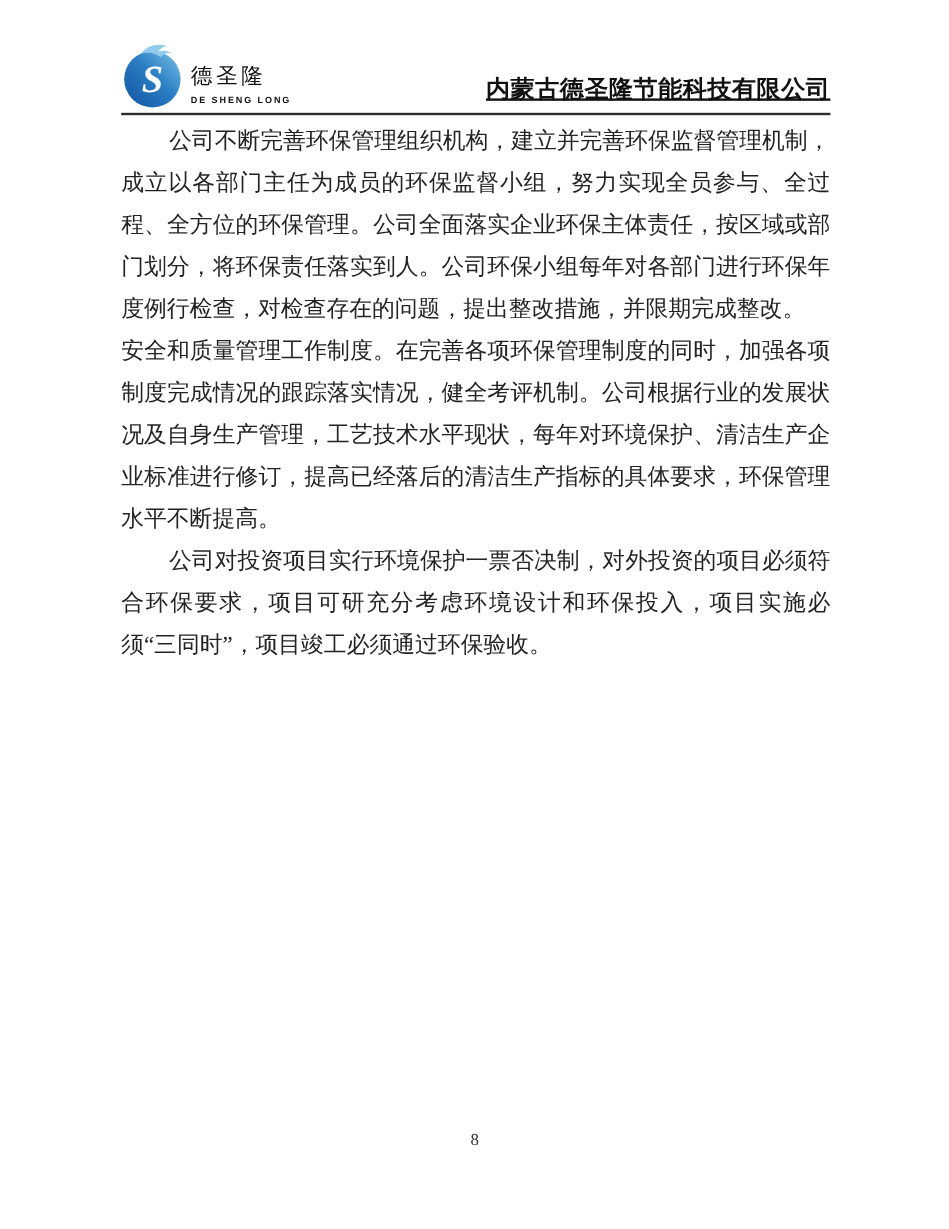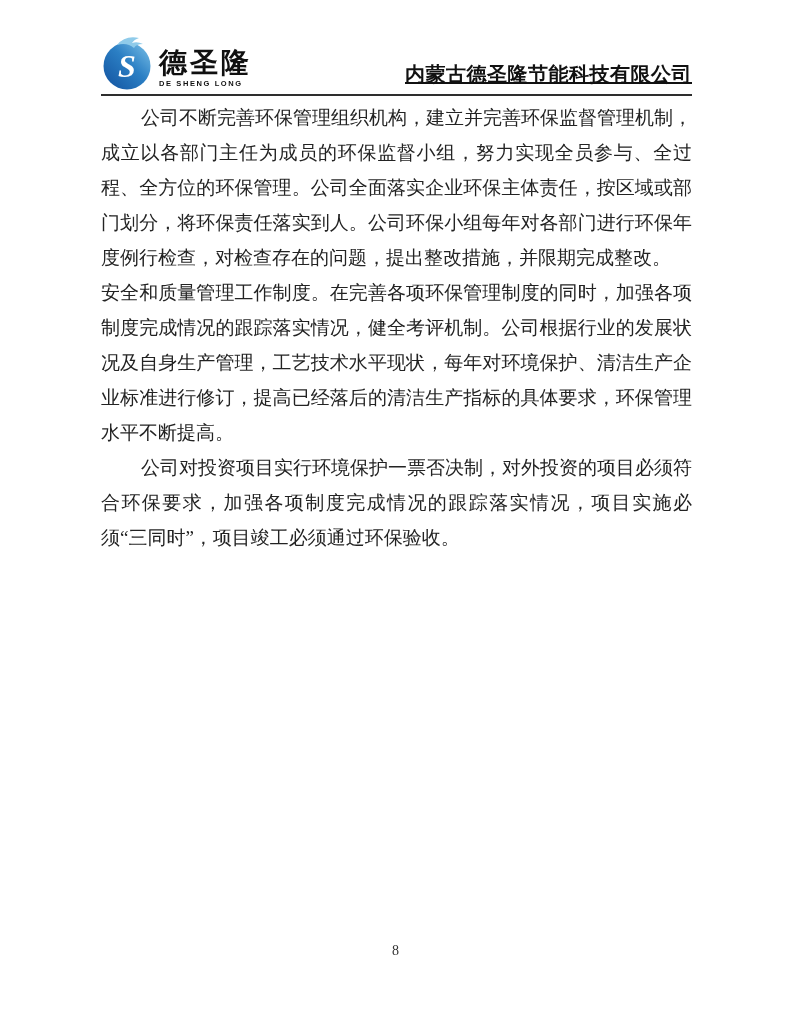--- a/index.html
+++ b/index.html
@@ -29,26 +29,25 @@
     height: 58px;
     flex: 0 0 auto;
   }
   .logo-textblock {
     margin-left: 2px;
     margin-top: 19px;
     font-family: "Liberation Sans", "DejaVu Sans", sans-serif;
     color: #101010;
   }
   .logo-cn {
-    font-size: 28px;
-    font-weight: bold;
+    font-size: 18px;
+    font-weight: normal;
     letter-spacing: 3px;
     line-height: 22px;
     white-space: nowrap;
-    text-align: right;
   }
   .logo-en {
     font-size: 7.5px;
     font-weight: bold;
     letter-spacing: 1.6px;
     line-height: 9px;
     margin-top: 5px;
     white-space: nowrap;
   }
   .company-name {
@@ -130,20 +129,20 @@
     </div>
   </div>
 
   <div class="company-name">内蒙古德圣隆节能科技有限公司</div>
 
   <div class="header-rule"></div>
 
   <div class="doc-body">
     <p class="para">公司不断完善环保管理组织机构，建立并完善环保监督管理机制，成立以各部门主任为成员的环保监督小组，努力实现全员参与、全过程、全方位的环保管理。公司全面落实企业环保主体责任，按区域或部门划分，将环保责任落实到人。公司环保小组每年对各部门进行环保年度例行检查，对检查存在的问题，提出整改措施，并限期完成整改。</p>
     <p class="para no-indent">安全和质量管理工作制度。在完善各项环保管理制度的同时，加强各项制度完成情况的跟踪落实情况，健全考评机制。公司根据行业的发展状况及自身生产管理，工艺技术水平现状，每年对环境保护、清洁生产企业标准进行修订，提高已经落后的清洁生产指标的具体要求，环保管理水平不断提高。</p>
-    <p class="para">公司对投资项目实行环境保护一票否决制，对外投资的项目必须符合环保要求，加强各项制度完成情况的跟踪落实情况，项目实施必须“三同时”，项目竣工必须通过环保验收。</p>
+    <p class="para">公司对投资项目实行环境保护一票否决制，对外投资的项目必须符合环保要求，项目可研充分考虑环境设计和环保投入，项目实施必须“三同时”，项目竣工必须通过环保验收。</p>
   </div>
 
   <div class="footer">
     <span class="page-number">8</span>
   </div>
 
 </div>
 
 </body></html>

